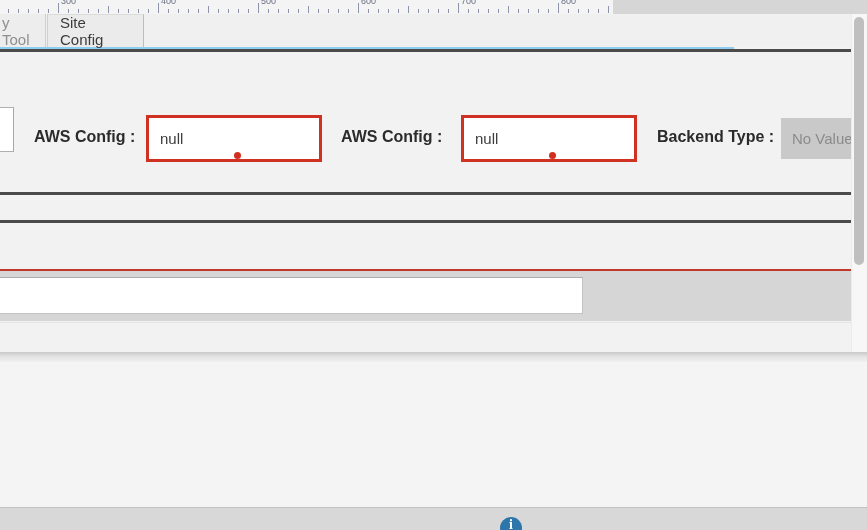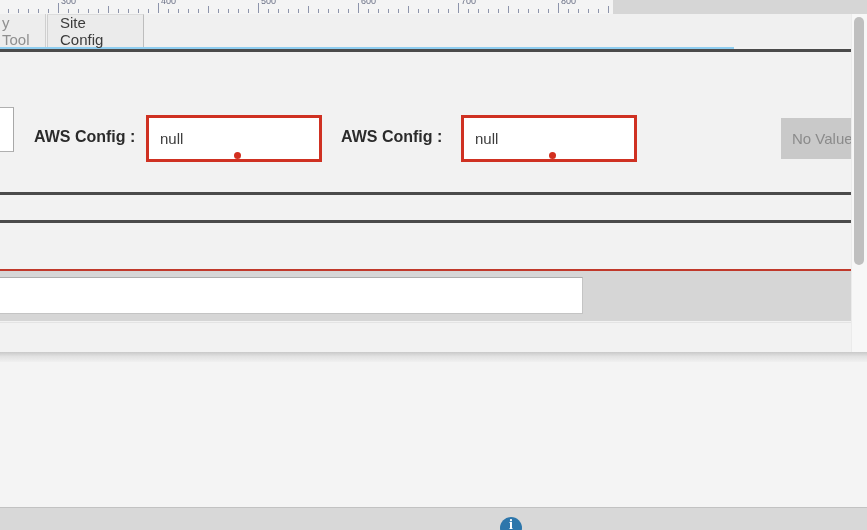--- a/index.html
+++ b/index.html
@@ -366,20 +366,21 @@
     <span>null</span>
     <span class="red-dot" style="left:85px; top:34px;"></span>
   </div>
 
   <div class="field-label" style="left:341px; top:68px;">AWS Config :</div>
   <div class="field-input invalid" style="left:461px; top:55px; width:176px; height:47px;">
     <span>null</span>
     <span class="red-dot" style="left:85px; top:34px;"></span>
   </div>
 
+  <div class="field-label" style="left:657px; top:68px;">Backend Type :</div>
   <div class="field-input disabled" style="left:781px; top:58px; width:84px; height:41px;">
     <span>No Value</span>
   </div>
 </div>
 
 <div class="hrule" style="top:192px; height:3px;"></div>
 <div class="hrule" style="top:220px; height:3px;"></div>
 <div class="hrule-red" style="top:269px;"></div>
 
 <div class="gray-band" style="top:271px; height:50px;">

